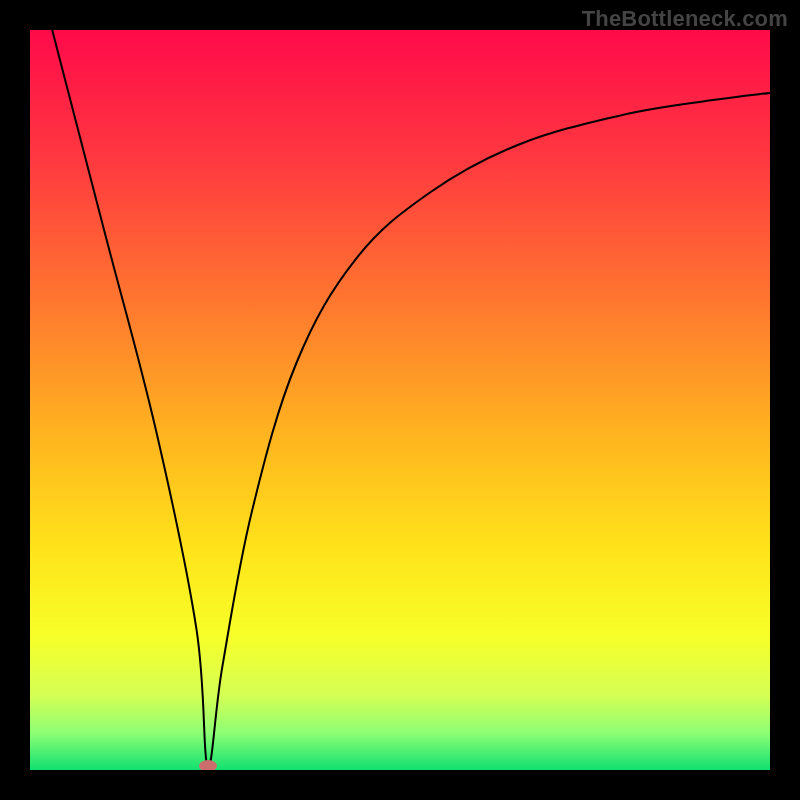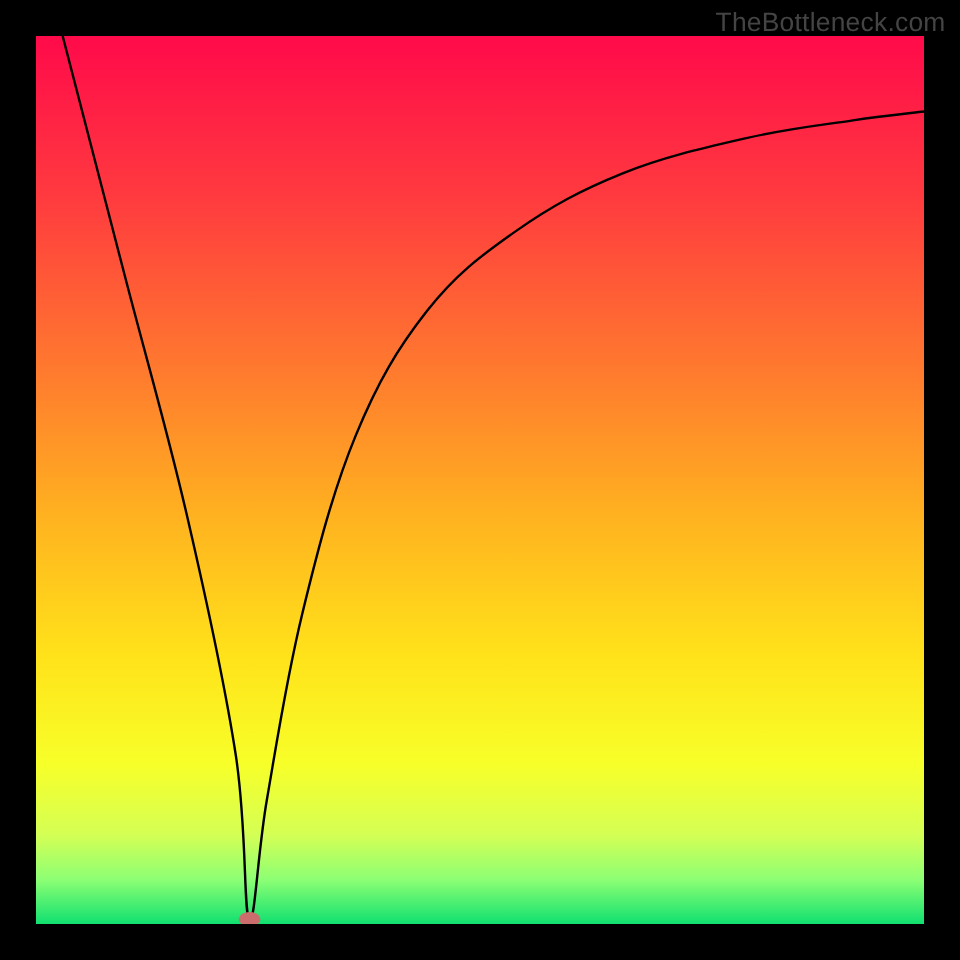--- a/index.html
+++ b/index.html
@@ -26,21 +26,21 @@
     width: 740px;
     height: 740px;
     overflow: hidden;
   }
   .watermark {
     position: absolute;
     top: 6px;
     right: 12px;
     color: #444;
     font-size: 22px;
-    font-weight: 400;
+    font-weight: 700;
     letter-spacing: 0.2px;
     font-family: Arial, sans-serif;
   }
   .gradient-bg {
     position: absolute;
     left: 0;
     top: 0;
     width: 100%;
     height: 100%;
   }

